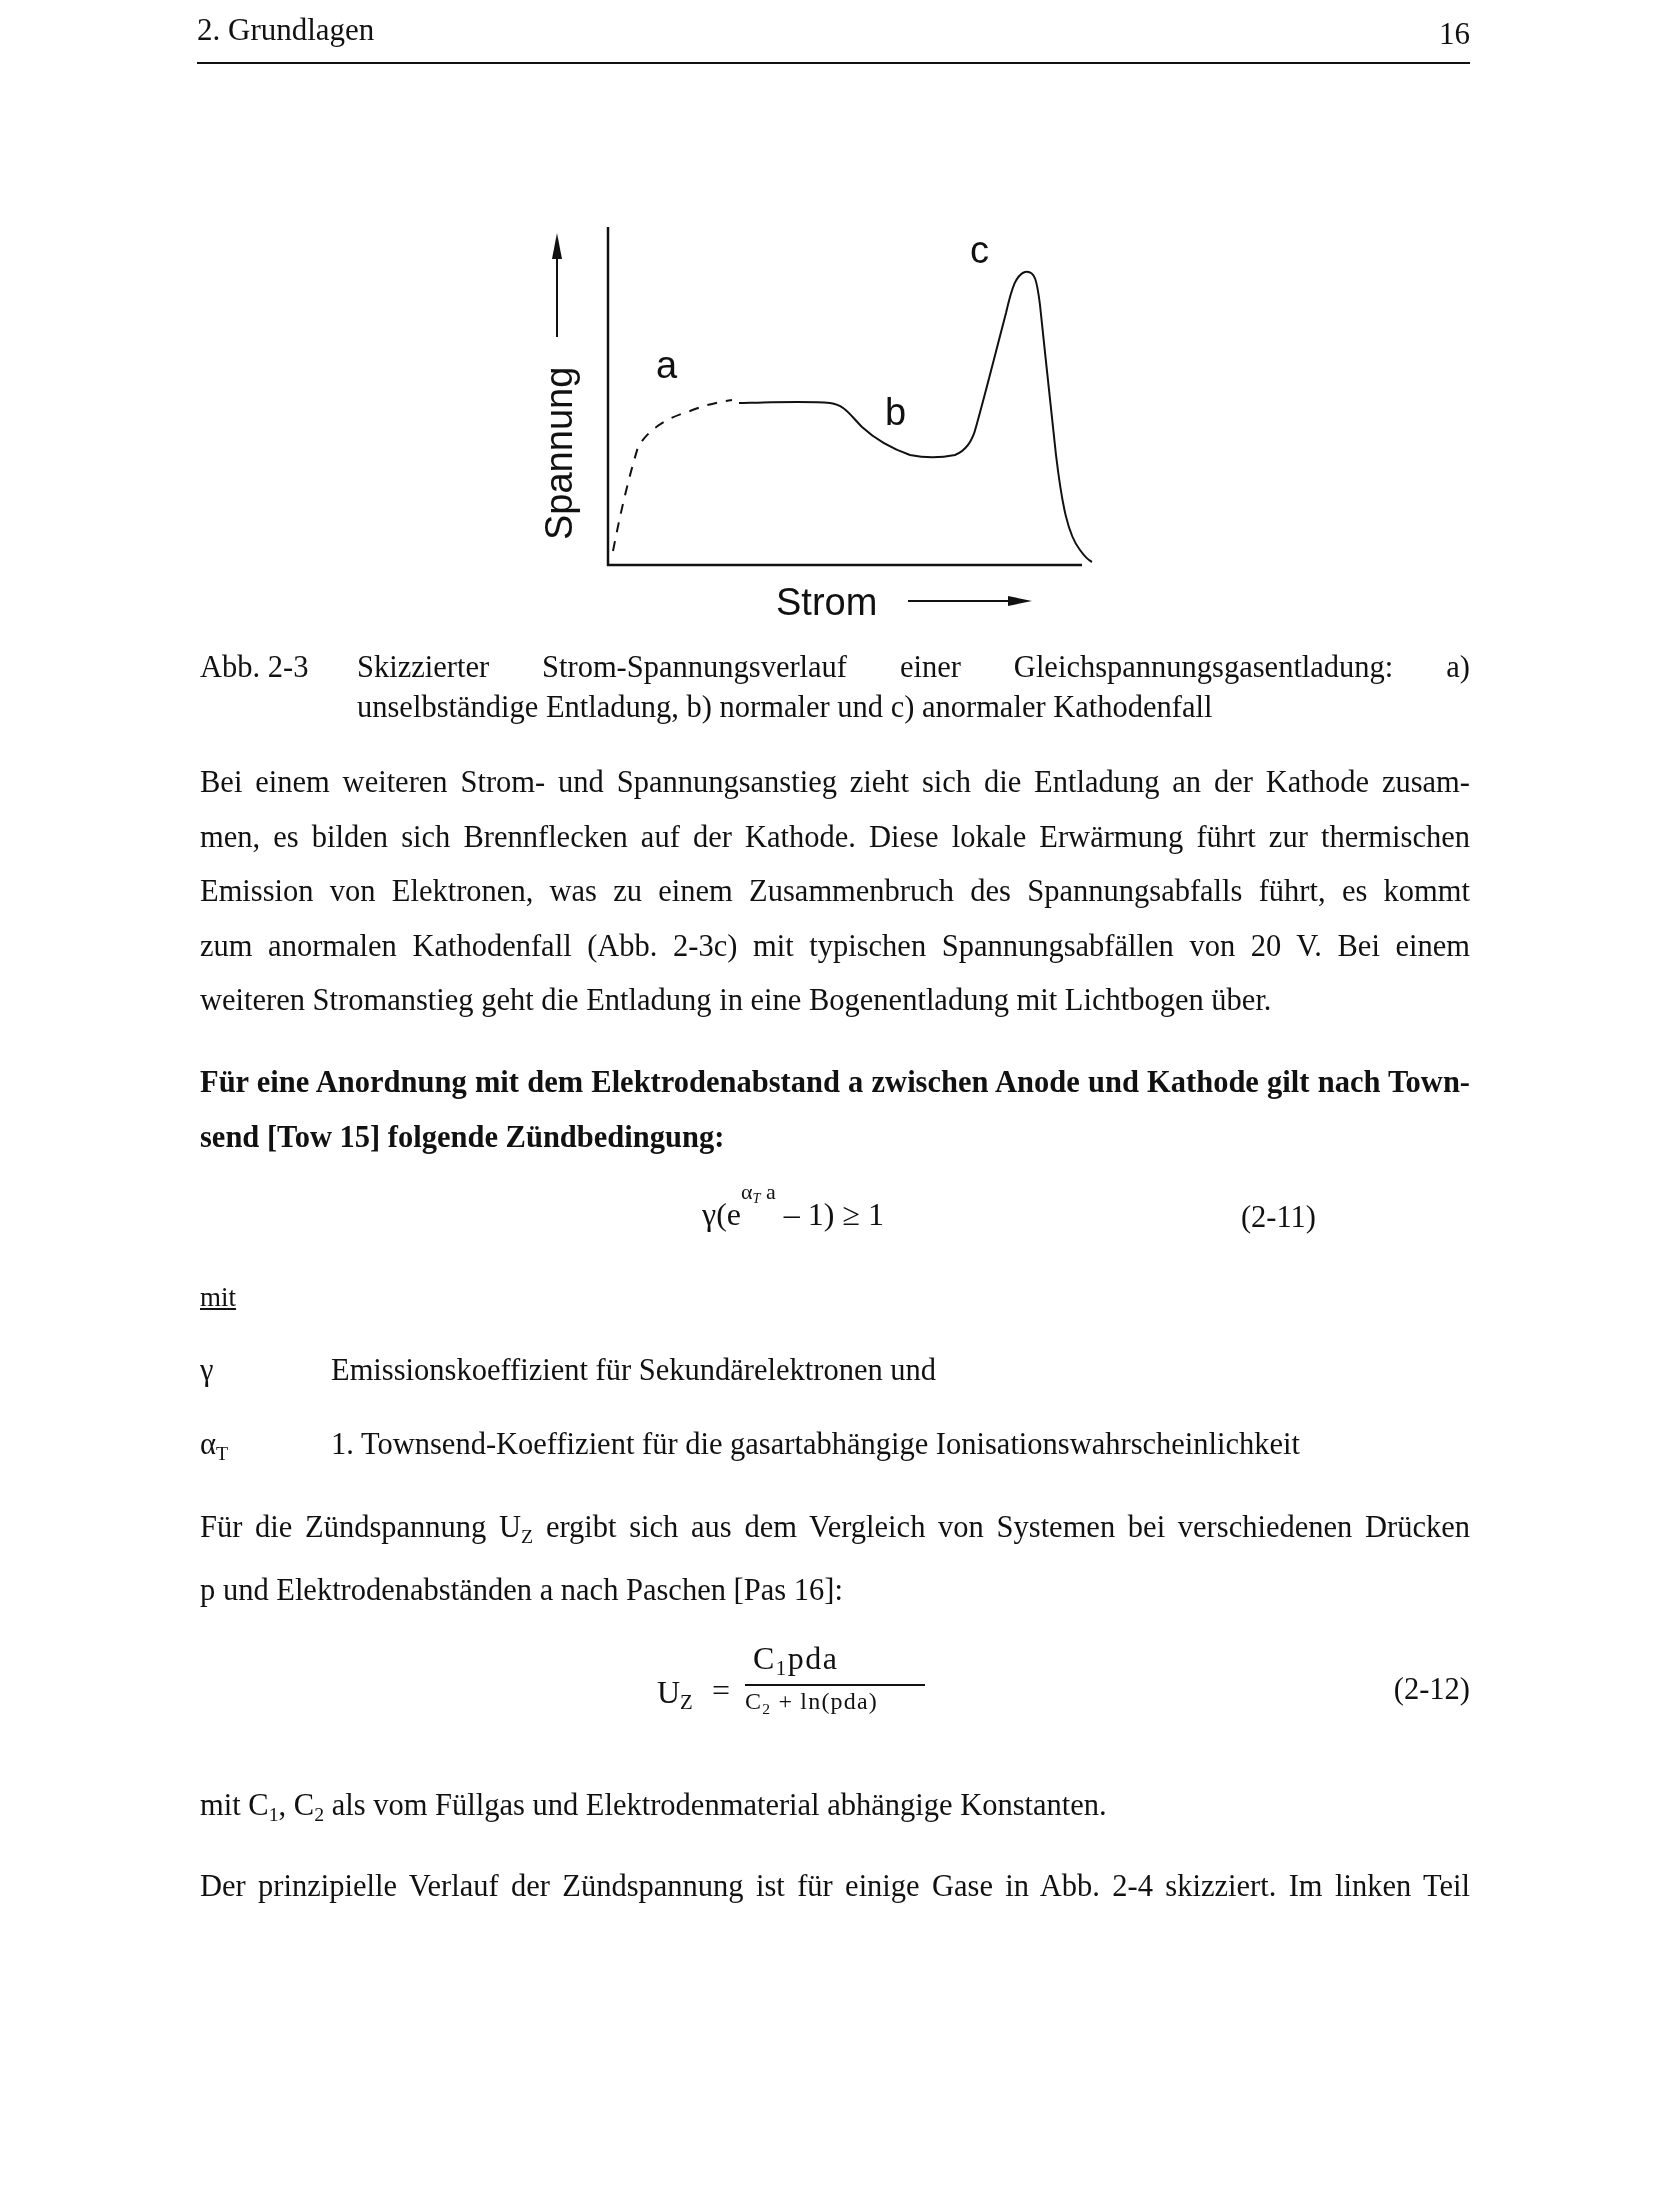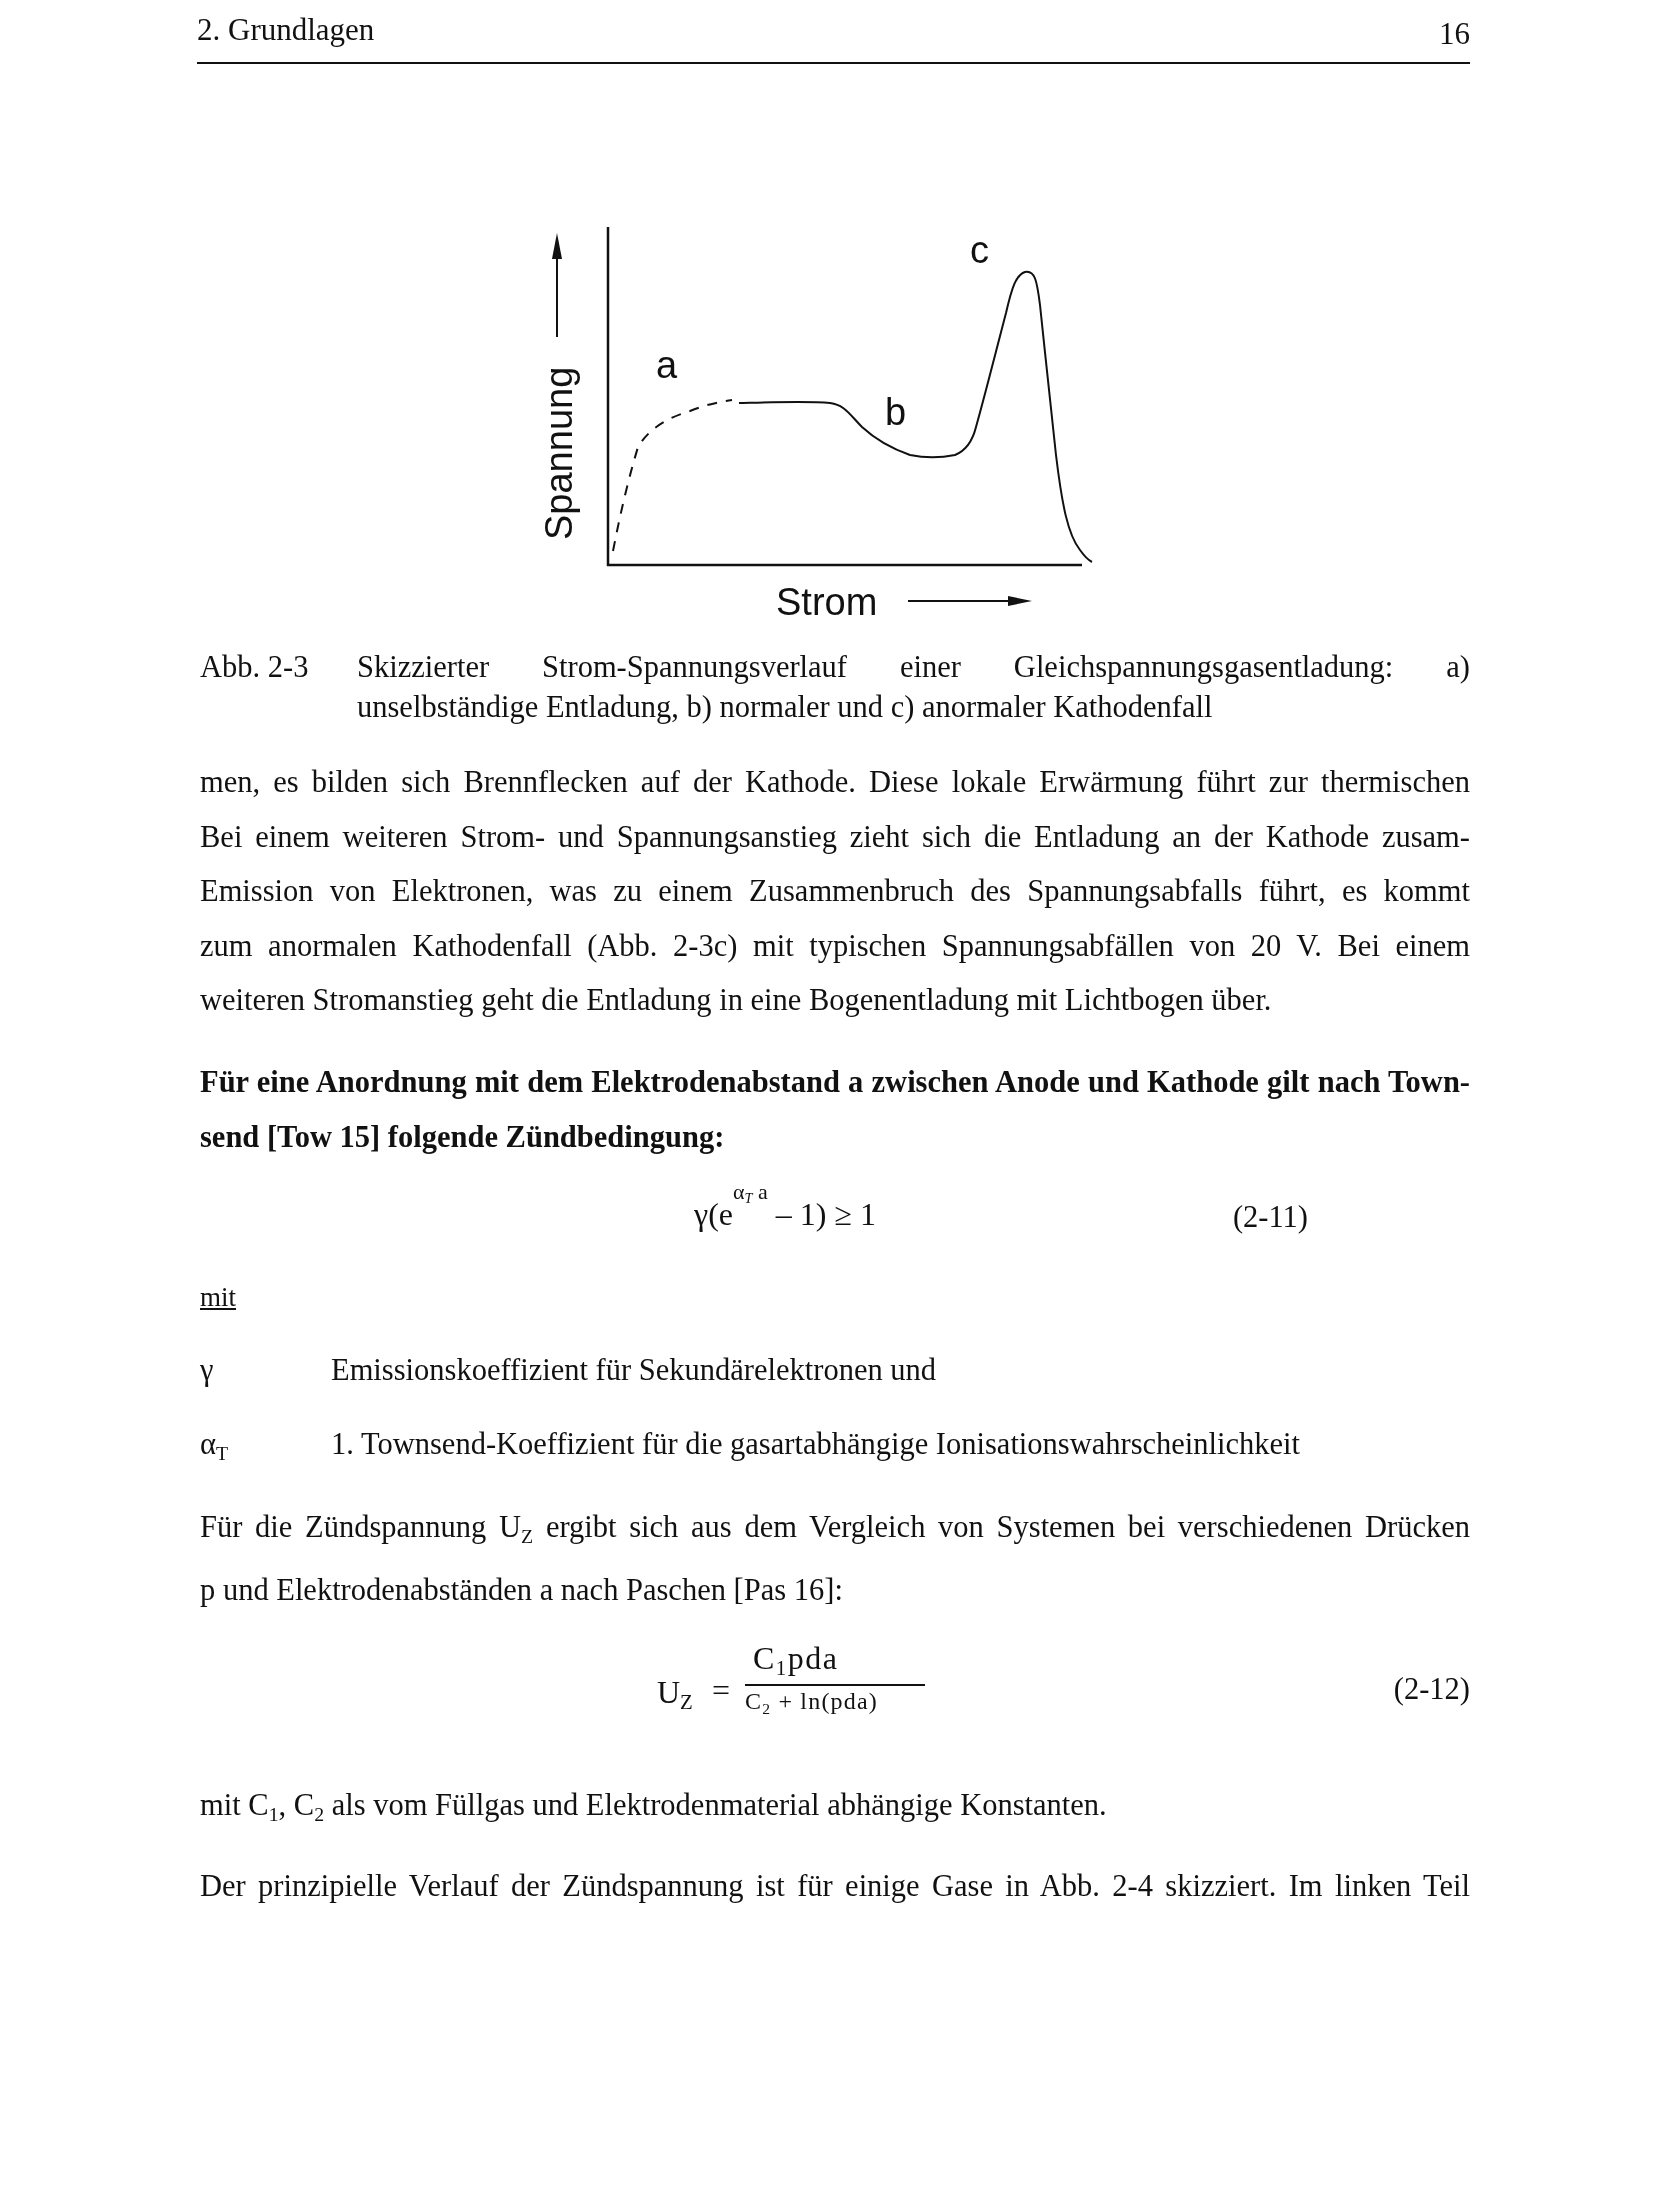--- a/index.html
+++ b/index.html
@@ -10,21 +10,21 @@
   .hdr-chapter { position: absolute; left: 0; top: 4px; font-size: 31px; }
   .hdr-page { position: absolute; right: 0; top: 8px; font-size: 31px; }
   .fig { left: 540px; top: 215px; width: 560px; height: 410px; }
   .fig text { font-family: "Liberation Sans", "DejaVu Sans", sans-serif; fill: #111; }
   .caption { left: 200px; top: 647px; width: 1270px; font-size: 30.5px; line-height: 40px; }
   .cap-label { position: absolute; left: 0; top: 0; }
   .cap-text { position: absolute; left: 157px; top: 0; width: 1113px; text-align: justify; text-align-last: left; }
   .para { left: 200px; width: 1270px; font-size: 30.5px; line-height: 54.5px; text-align: justify; }
   .para .line { display: block; text-align: justify; text-align-last: justify; white-space: nowrap; }
   .para .line.last { text-align-last: left; }
-  .eq1 { left: 8px; width: 1483px; top: 1188px; height: 70px; }
+  .eq1 { left: 16px; width: 1483px; top: 1188px; height: 70px; }
   .eq-num { position: absolute; right: 183px; font-size: 30.5px; }
   .mit { left: 200px; top: 1282px; font-size: 27px; text-decoration: underline; }
   .def-row { left: 200px; font-size: 30.5px; width: 1270px; }
   .def-sym { position: absolute; left: 0; top: 0; }
   .def-text { position: absolute; left: 131px; top: 0; white-space: nowrap; }
   sub { font-size: 0.65em; vertical-align: -0.3em; }
   .math { font-family: "Liberation Serif", "DejaVu Serif", serif; }
 </style>
 </head>
 <body>
@@ -57,22 +57,22 @@
   <text x="345" y="210" font-size="38">b</text>
   <text x="430" y="48" font-size="38">c</text>
 </svg>
 
 <div class="abs caption">
   <span class="cap-label">Abb. 2-3</span>
   <span class="cap-text">Skizzierter Strom-Spannungsverlauf einer Gleichspannungsgasentladung: a) unselbständige Entladung, b) normaler und c) anormaler Kathodenfall</span>
 </div>
 
 <div class="abs para" style="top:755px;">
+  <span class="line">Bei einem weiteren Strom- und Spannungsanstieg zieht sich die Entladung an der Kathode zusam-</span>
   <span class="line">men, es bilden sich Brennflecken auf der Kathode. Diese lokale Erwärmung führt zur thermischen</span>
-  <span class="line">Bei einem weiteren Strom- und Spannungsanstieg zieht sich die Entladung an der Kathode zusam-</span>
   <span class="line">Emission von Elektronen, was zu einem Zusammenbruch des Spannungsabfalls führt, es kommt</span>
   <span class="line">zum anormalen Kathodenfall (Abb. 2-3c) mit typischen Spannungsabfällen von 20 V. Bei einem</span>
   <span class="line last">weiteren Stromanstieg geht die Entladung in eine Bogenentladung mit Lichtbogen über.</span>
 </div>
 
 <div class="abs para" style="top:1055px;font-weight:bold;">
   <span class="line">Für eine Anordnung mit dem Elektrodenabstand a zwischen Anode und Kathode gilt nach Town-</span>
   <span class="line last">send [Tow 15] folgende Zündbedingung:</span>
 </div>
 

